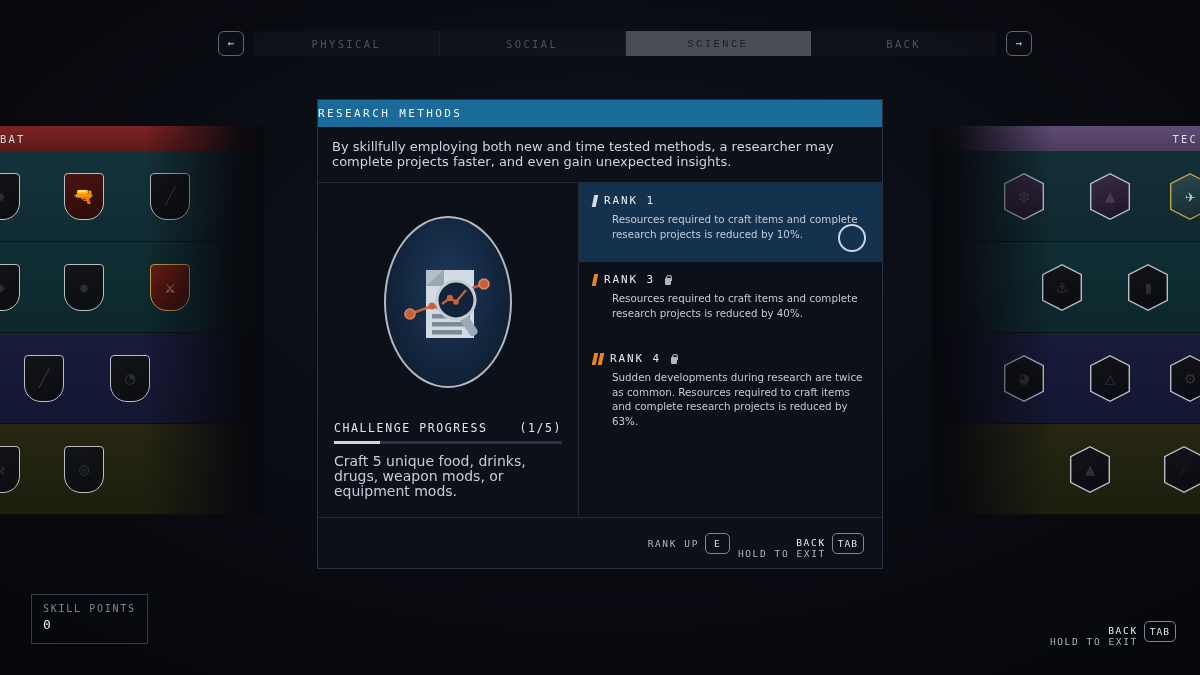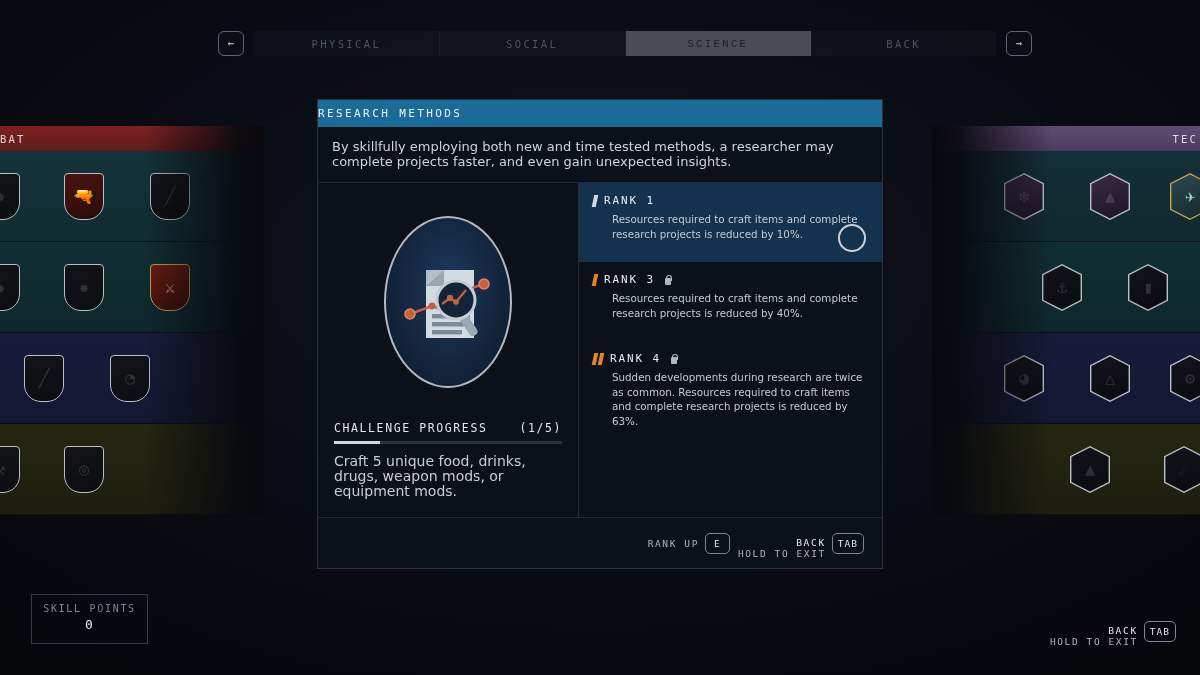--- a/index.html
+++ b/index.html
@@ -248,21 +248,20 @@
     display: flex; align-items: center; justify-content: center;
     font-size: 9.5px; color: #dde3ec; letter-spacing: 1px;
   }
 
   
   .skillpoints {
     position: absolute; left: 31px; top: 594px;
     width: 117px; height: 50px;
     border: 1px solid #343b4b;
     padding: 8px 11px;
-    text-align: center;
   }
   .sp-label { font-size: 10px; letter-spacing: 1.7px; color: #7d8494; }
   .sp-value { font-size: 13px; color: #e8edf5; margin-top: 3px; letter-spacing: 1px; }
 
   
   .exit-hint {
     position: absolute; right: 24px; top: 616px;
     display: flex; align-items: center; gap: 6px;
   }
 </style>

